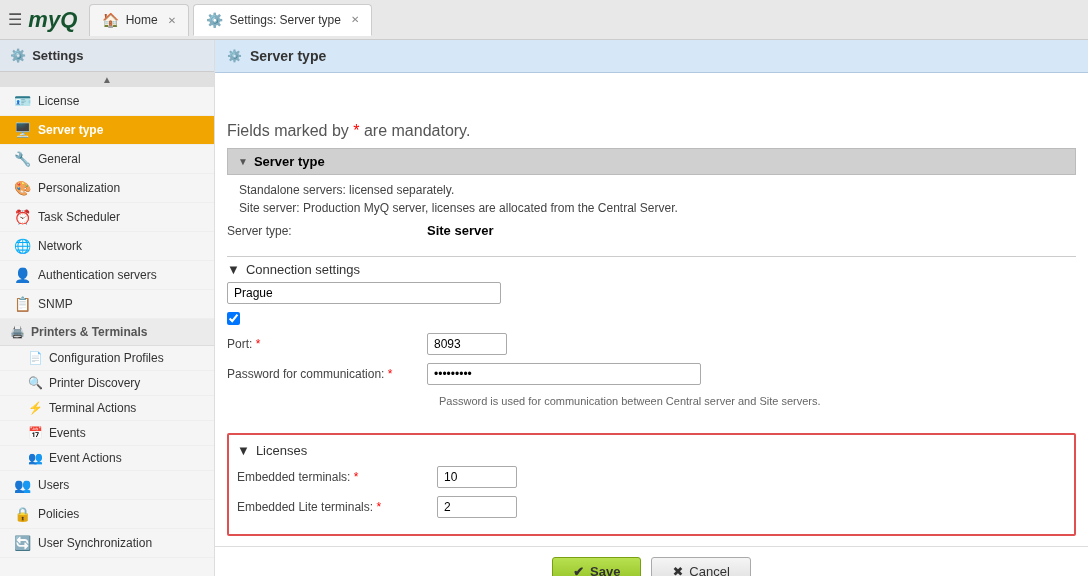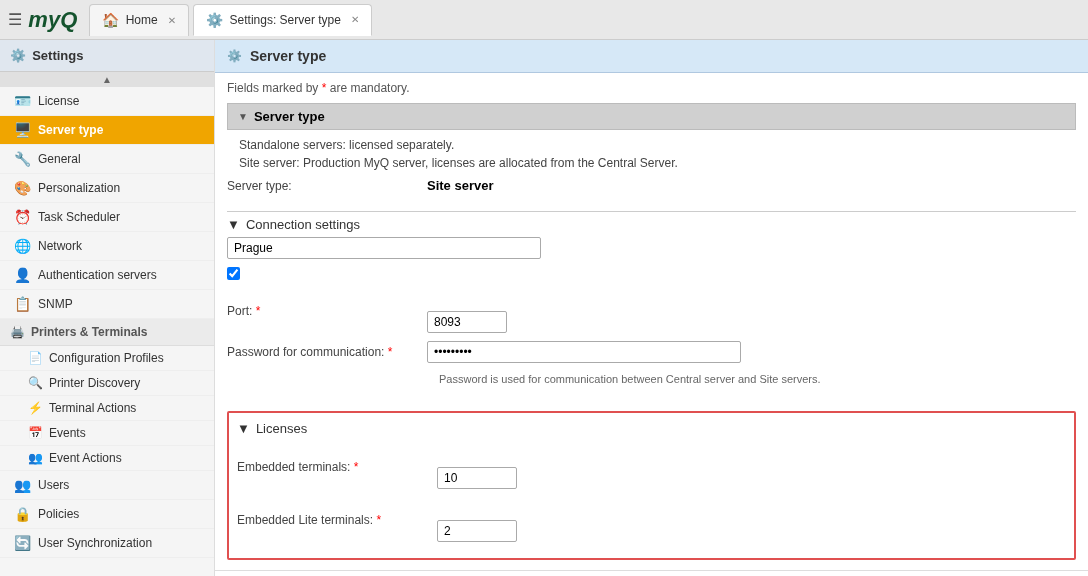--- a/index.html
+++ b/index.html
@@ -25,35 +25,35 @@
     .sidebar-item.active { background: #f0a500; color: #fff; font-weight: bold; }
     .sidebar-item .item-icon { font-size: 14px; min-width: 18px; }
     .sidebar-sub { padding: 5px 10px 5px 28px; cursor: pointer; display: flex; align-items: center; gap: 6px; color: #333; border-bottom: 1px solid #eee; }
     .sidebar-section { padding: 6px 10px; font-weight: bold; color: #555; background: #ebebeb; border-bottom: 1px solid #ddd; display: flex; align-items: center; gap: 6px; cursor: pointer; }
     .scroll-arrow { text-align: center; padding: 2px; background: #e0e0e0; cursor: pointer; color: #666; font-size: 10px; }
 
     
     .content { flex: 1; background: #fff; overflow-y: auto; display: flex; flex-direction: column; }
     .content-header { background: #d6e8f7; padding: 8px 12px; display: flex; align-items: center; gap: 8px; border-bottom: 1px solid #b0c8e0; }
     .content-header-title { font-weight: bold; font-size: 14px; color: #333; }
-    .mandatory-note { padding: 8px 12px; color: #555; font-size: 12px; }
+    .mandatory-note { padding: 8px 12px; color: #555; font-size: 16px; margin-top: 41px; }
     .mandatory-note .asterisk { color: red; }
 
     .section-block { margin: 0 12px 10px 12px; }
     .section-title-bar { background: #d0d0d0; padding: 5px 10px; display: flex; align-items: center; gap: 6px; font-weight: bold; font-size: 13px; cursor: pointer; border: 1px solid #bbb; }
     .section-title-bar .arrow { font-size: 10px; color: #555; }
     .form-description { padding: 6px 12px; color: #444; font-size: 12px; line-height: 1.5; }
 
     .form-row { display: flex; align-items: center; margin-bottom: 8px; }
     .form-label { text-align: left; min-width: 200px; padding-right: 10px; color: #444; font-size: 12px; }
     .form-label .required { color: red; }
     .form-value { font-weight: bold; font-size: 13px; color: #000000; }
     .form-input { border: 1px solid #aaa; padding: 3px 6px; font-size: 12px; border-radius: 2px; }
-    .form-input.wide { width: 314px; }
-    .form-input.small { width: 80px; margin-top: 23px; }
+    .form-input.wide { width: 274px; }
+    .form-input.small { width: 80px; }
     .connection-header { display: flex; align-items: center; gap: 6px; padding: 5px 0; font-size: 13px; color: #333; }
 
     .licenses-section { margin: 10px 12px; border: 2px solid #e05050; border-radius: 2px; padding: 8px; background: #fff; }
     .licenses-header { display: flex; align-items: center; gap: 6px; margin-bottom: 8px; font-size: 13px; font-weight: normal; color: #333; }
 
     .checkbox-wrap { display: flex; align-items: center; }
 
     .hint-text { color: #666; font-size: 11px; padding: 2px 12px 6px 212px; }
 
     .footer-buttons { display: flex; justify-content: center; gap: 10px; padding: 10px; border-top: 1px solid #ddd; margin-top: auto; }

